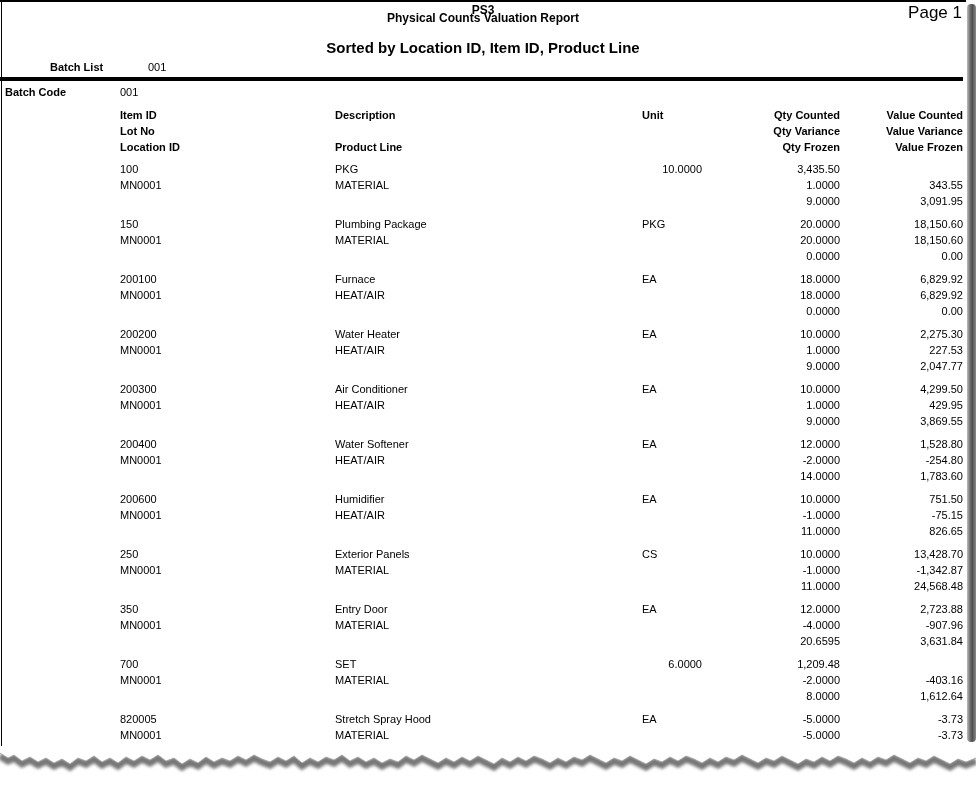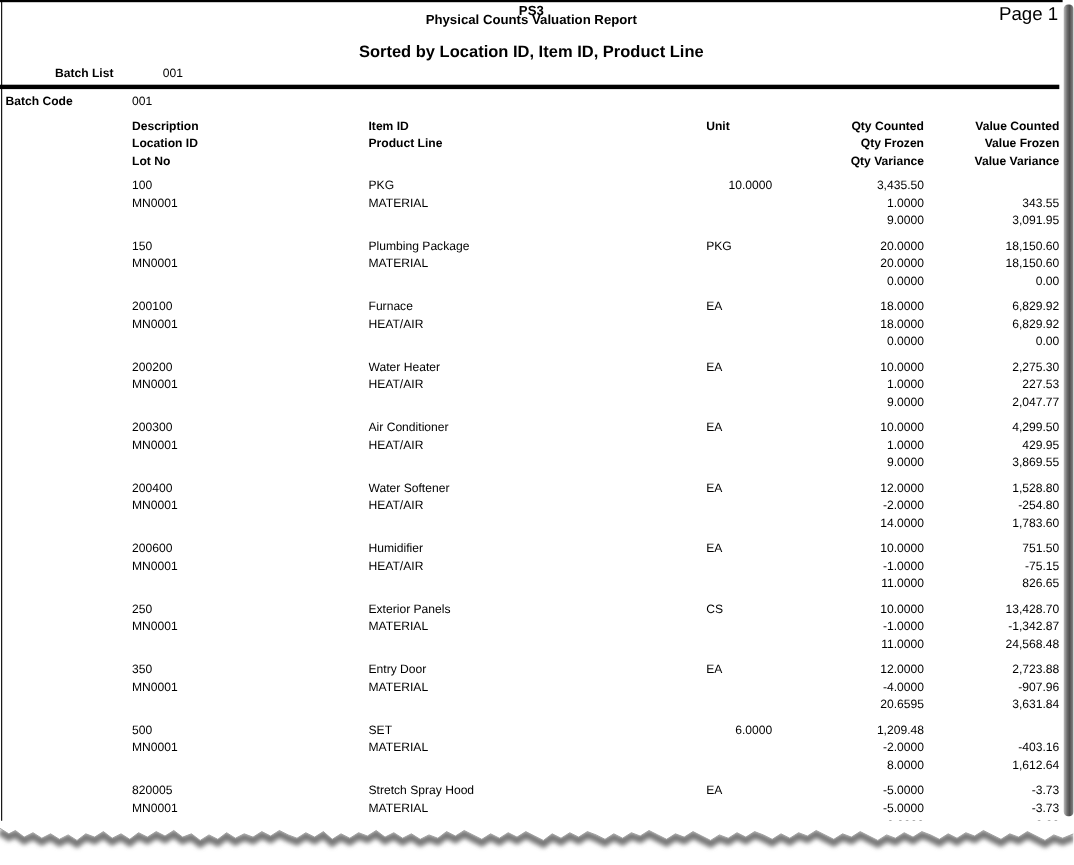--- a/index.html
+++ b/index.html
@@ -62,40 +62,40 @@
   <div class="rule"></div>
 
   <div class="batch-code">
     <span class="lbl">Batch Code</span>
     <span class="val">001</span>
   </div>
 
   <div class="table">
     <div class="col-headers">
       <div class="cols">
+        <div>Item ID</div>
         <div>Description</div>
-        <div>Item ID</div>
         <div>Unit</div>
         <div class="num">Qty Counted</div>
         <div class="num">Value Counted</div>
+      </div>
+      <div class="cols">
+        <div>Lot No</div>
+        <div></div>
+        <div></div>
+        <div class="num">Qty Variance</div>
+        <div class="num">Value Variance</div>
       </div>
       <div class="cols">
         <div>Location ID</div>
         <div>Product Line</div>
         <div></div>
         <div class="num">Qty Frozen</div>
         <div class="num">Value Frozen</div>
       </div>
-      <div class="cols">
-        <div>Lot No</div>
-        <div></div>
-        <div></div>
-        <div class="num">Qty Variance</div>
-        <div class="num">Value Variance</div>
-      </div>
     </div>
 
     <div>
   <div class="group">
     <div class="cols">
       <div>100</div>
       <div>PKG</div>
       <div class="num">10.0000</div>
       <div class="num">3,435.50</div>
     </div>
@@ -302,21 +302,21 @@
       <div></div>
       <div></div>
       <div></div>
       <div class="num">20.6595</div>
       <div class="num">3,631.84</div>
     </div>
   </div>
 
   <div class="group">
     <div class="cols">
-      <div>500</div>
+      <div>700</div>
       <div>SET</div>
       <div class="num">6.0000</div>
       <div class="num">1,209.48</div>
     </div>
     <div class="cols">
       <div>MN0001</div>
       <div>MATERIAL</div>
       <div></div>
       <div class="num">-2.0000</div>
       <div class="num">-403.16</div>

